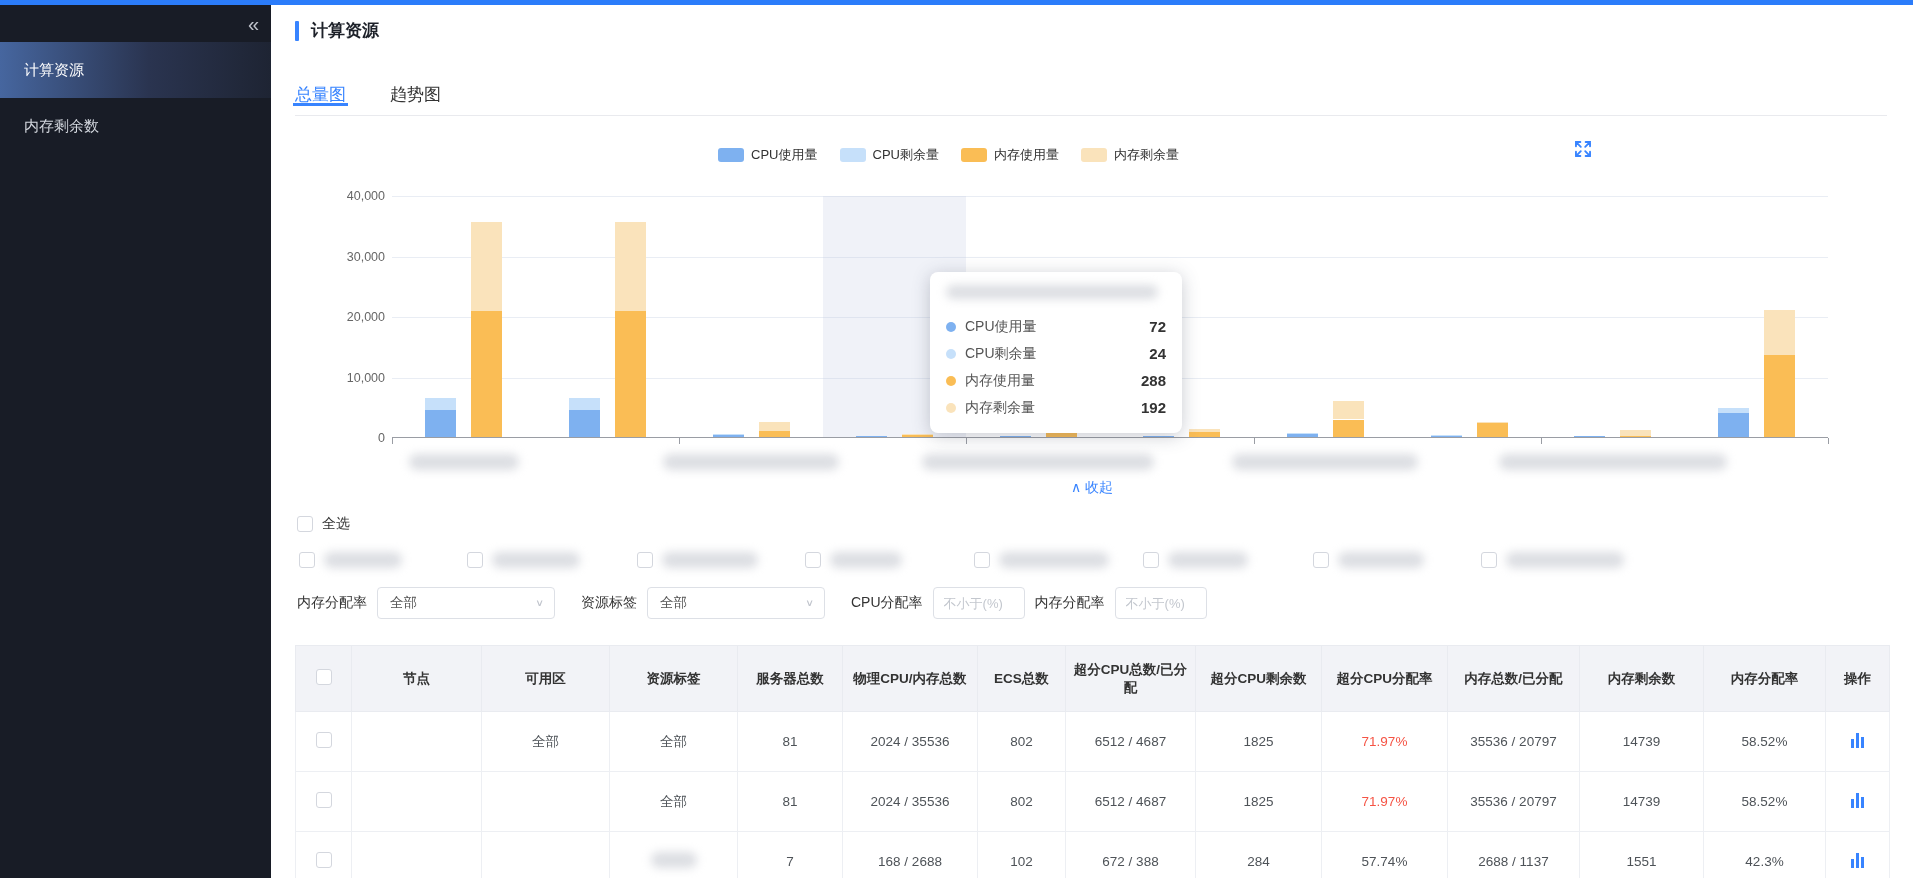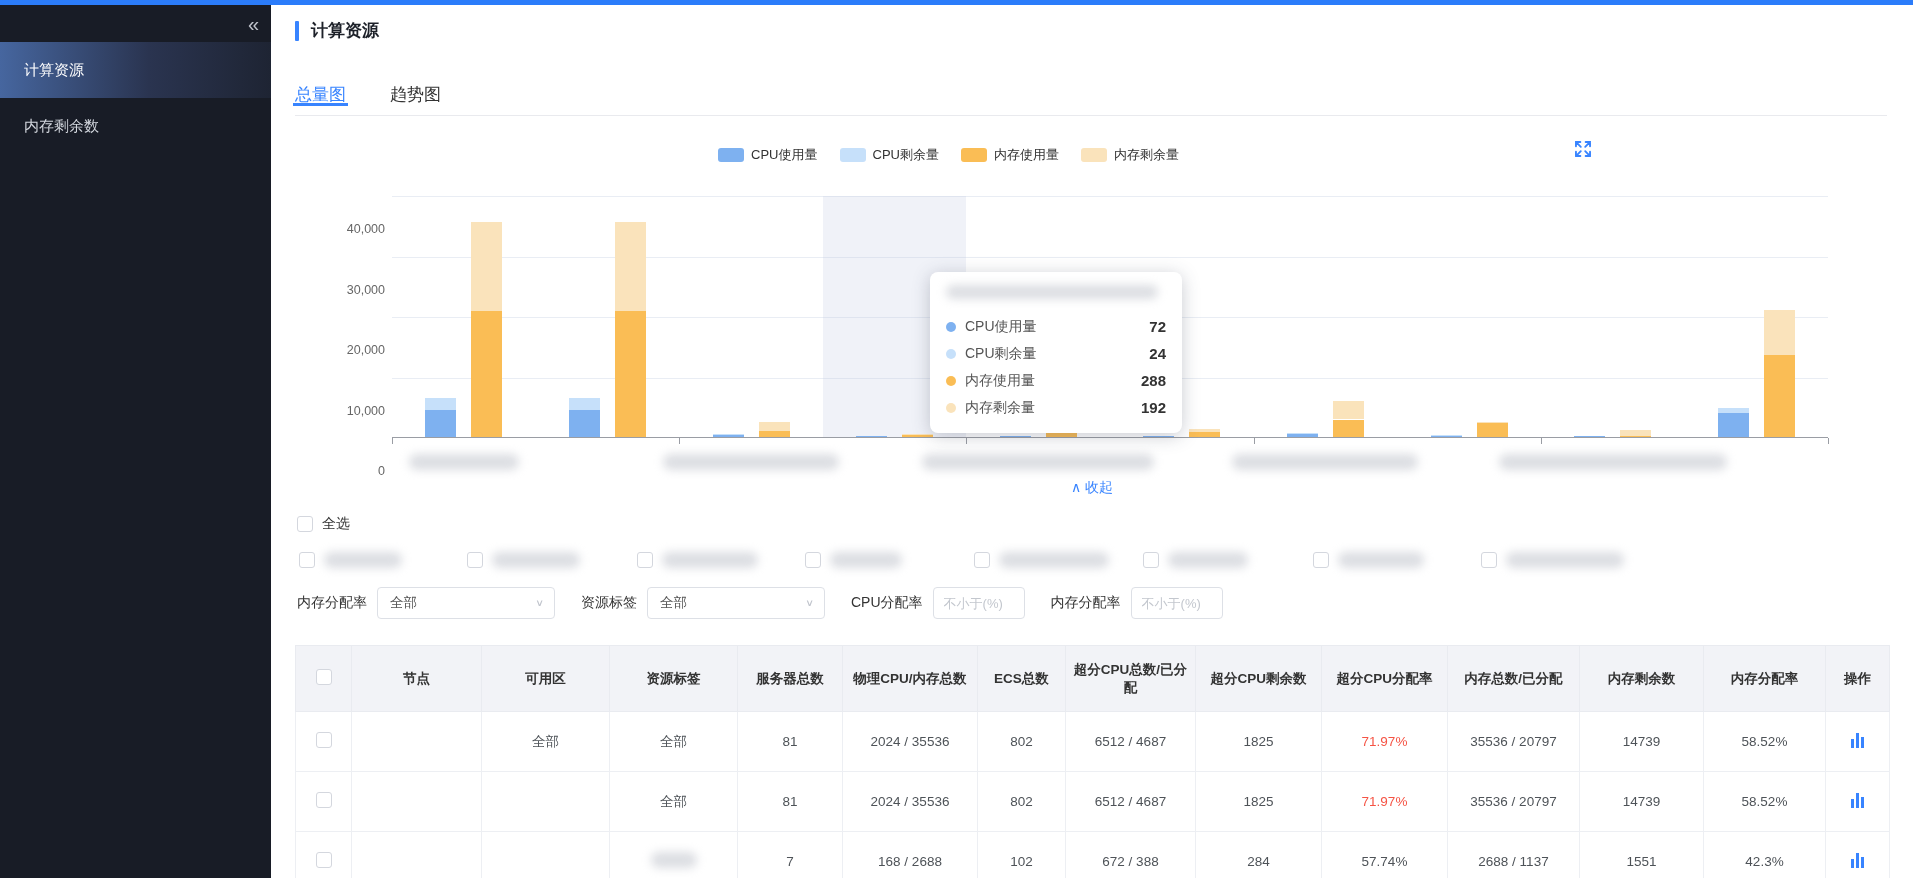--- a/index.html
+++ b/index.html
@@ -20,21 +20,21 @@
   .tab { font-size:17px; color:#333; cursor:pointer; position:relative; }
   .tab.active { color:#3884ff; }
   .tab.active::after { content:""; position:absolute; left:-2px; right:-2px; bottom:0; height:3px; background:#3884ff; }
   .tabline { position:absolute; left:24px; right:26px; top:110px; height:1px; background:#e9eaee; }
   
   .chart { position:absolute; left:0; top:125px; width:1355px; height:350px; }
   .legend { position:absolute; top:16px; left:0; right:0; display:flex; justify-content:center; gap:22px; }
   .lg-item { display:flex; align-items:center; gap:7px; font-size:13px; color:#333; cursor:pointer; }
   .lg-swatch { width:26px; height:14px; border-radius:3px; }
   .fullscreen { position:absolute; right:32px; top:8px; width:22px; height:22px; cursor:pointer; }
-  .ylab { position:absolute; width:70px; text-align:right; font-size:12.5px; color:#666; transform:translateY(-50%);margin-top:33px; }
+  .ylab { position:absolute; width:70px; text-align:right; font-size:12.5px; color:#666; transform:translateY(-50%); }
   .plot { position:absolute; left:121px; top:66px; width:1436px; height:242px; border-bottom:1px solid #9a9da4; }
   .grid { position:absolute; left:0; width:100%; height:1px; background:#e9edf4; }
   .hoverband { position:absolute; top:0; bottom:0; background:rgba(185,196,222,.22); }
   .bar-seg { position:absolute; width:31px; }
   .xtick { position:absolute; top:242px; width:1px; height:6px; background:#9a9da4; }
   .xlab { position:absolute; top:258px; height:16px; border-radius:8px; background:#b9bdc6; filter:blur(5px); opacity:.5; }
   .redact { display:inline-block; border-radius:8px; background:#b9bdc6; filter:blur(5px); opacity:.5; }
   
   .tooltip { position:absolute; left:659px; top:142px; width:252px; background:#fff; border-radius:8px;
     box-shadow:0 3px 18px rgba(60,70,90,.28); padding:13px 16px 12px; z-index:5; }
@@ -49,21 +49,21 @@
   .selall { position:absolute; left:26px; top:510px; display:flex; align-items:center; gap:9px; font-size:14px; color:#333; }
   .cbrow { position:absolute; top:547px; left:0; right:0; height:20px; }
   .cbrow .cbi { position:absolute; display:flex; align-items:center; gap:9px; }
   
   .filters { position:absolute; left:26px; top:582px; display:flex; align-items:center; height:32px; font-size:14px; color:#333; }
   .filters .flabel { margin-right:10px; }
   .select { width:178px; height:32px; border:1px solid #dde0e6; border-radius:4px; display:flex; align-items:center;
     padding:0 10px 0 12px; color:#555; font-size:13.5px; margin-right:26px; cursor:pointer; background:#fff; }
   .select .chev { margin-left:auto; color:#c0c4cc; font-size:12px; transform:scaleY(.8); }
   .numin { width:92px; height:32px; border:1px solid #dde0e6; border-radius:4px; padding:4px 10px; font-size:13px;
-    color:#555; margin-right:26px; font-family:inherit; }
+    color:#555; margin-right:10px; font-family:inherit; }
   .numin::placeholder { color:#c3c7ce; }
   .btngroup { display:flex; margin-left:6px; }
   .btn { height:32px; min-width:63px; padding:0 14px; background:#4c9aea; color:#fff; border:none; font-size:13.5px;
     cursor:pointer; font-family:inherit; border-right:1px solid #7db7f0; }
   .btn:first-child { border-radius:4px 0 0 4px; }
   .btn:last-child { border-radius:0 4px 4px 0; border-right:none; }
   
   .tablewrap { position:absolute; left:24px; top:640px; width:1594px; }
   table { border-collapse:collapse; table-layout:fixed; width:1594px; font-size:13.5px; color:#4e5358; }
   th { background:#f2f3f7; font-weight:bold; color:#333; height:66px; border:1px solid #e9ebf0; padding:4px 6px; }

